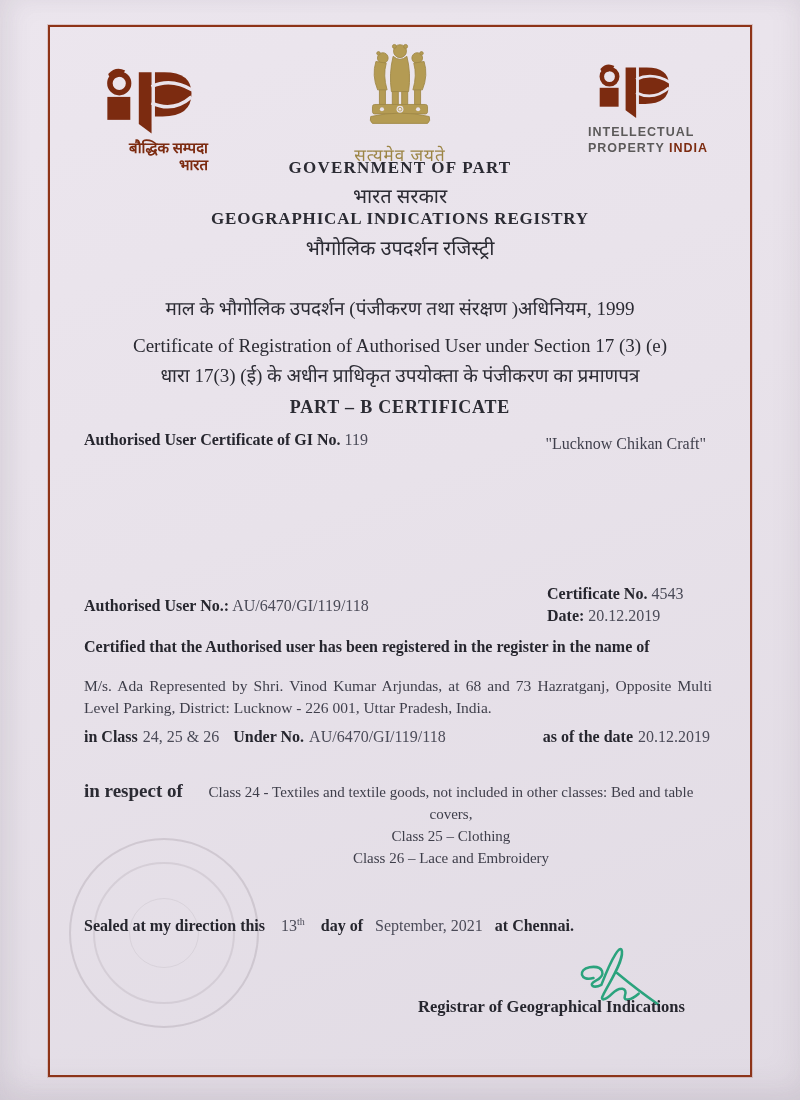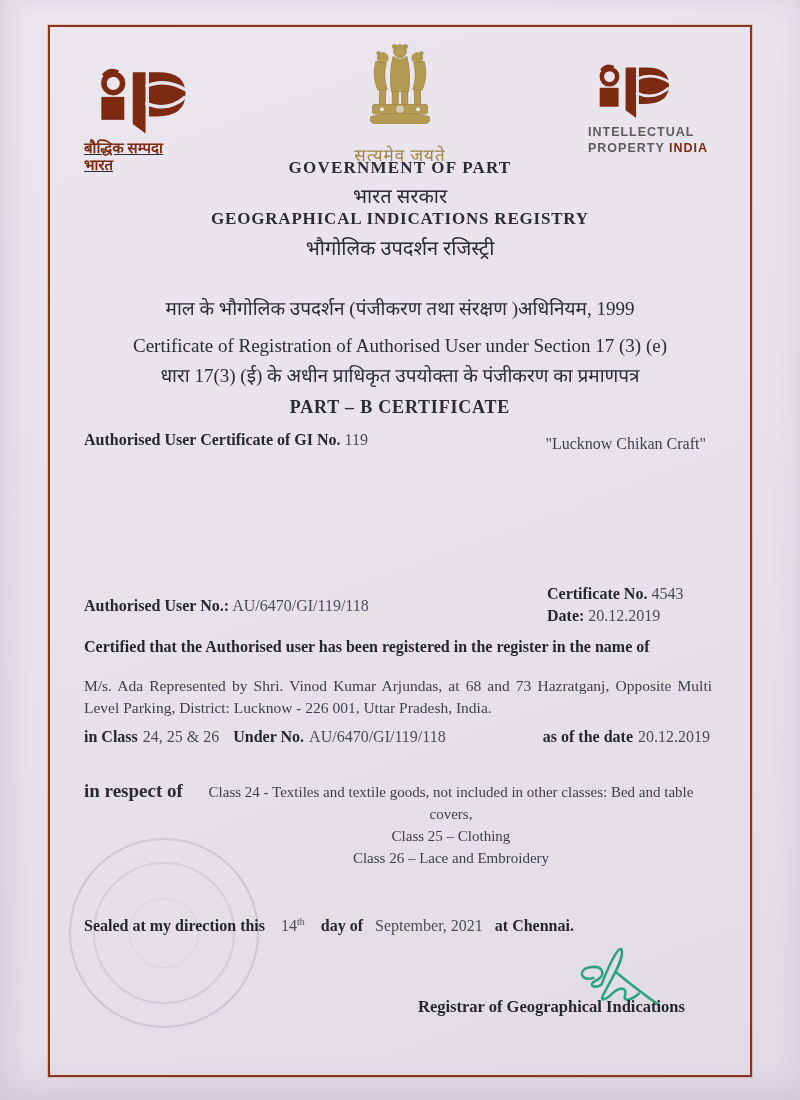--- a/index.html
+++ b/index.html
@@ -18,21 +18,21 @@
   .page::after{
     content:"";position:absolute;inset:0;pointer-events:none;
     box-shadow:inset 0 -14px 30px rgba(120,110,125,.12), inset 10px 0 26px rgba(120,110,125,.07);
   }
   .frame {
     position:absolute; left:48px; top:25px; width:704px; height:1052px;
     border:2px solid #8e3418;
     box-shadow:0 0 0 1px rgba(142,52,24,.18);
   }
   
-  .logo-left { position:absolute; left:84px; top:68px; width:132px; text-align:left;text-decoration:underline; }
+  .logo-left { position:absolute; left:76px; top:68px; width:132px; text-align:right; }
   .logo-right{ position:absolute; left:588px; top:64px; width:132px; text-align:left; }
   .logo-left .hin { font-family:"Liberation Serif",serif; font-weight:bold; color:#7c2b10; font-size:15px; line-height:1.15; }
   .logo-right .lat { font-family:"Liberation Sans",sans-serif; font-weight:bold; color:#5c5a5a; font-size:12.5px; letter-spacing:1px; line-height:1.3; }
   .logo-right .india { color:#7c2b10; }
   .emblem { position:absolute; left:352px; top:40px; width:96px; text-align:center; }
   .emblem .motto { font-size:17px; color:#9c8545; margin-top:1px; letter-spacing:1px; }
   
   .cline { position:absolute; left:50px; width:700px; text-align:center; }
   .h-gov-en { top:158px; font-size:17px; font-weight:bold; letter-spacing:1.2px; }
   .h-gov-hi { top:182px; font-size:20px; }
@@ -203,21 +203,21 @@
   </div>
 
   <div class="seal">
     <div class="inner"></div>
     <div class="core"></div>
   </div>
 
   <div class="abs sealed-row">
     <b>Sealed at my direction this</b>
       <span class="g2"></span>
-    <span class="val"><span>14</span><sup>th</sup></span>
+    <span class="val"><span>13</span><sup>th</sup></span>
       <span class="g2"></span>
     <b>day of</b>
       <span class="g"></span>
     <span class="val">September, 2021</span>
       <span class="g"></span>
     <b>at Chennai.</b>
   </div>
 
   <div class="abs signature">
     <svg width="108" height="80" viewBox="0 0 110 80">

